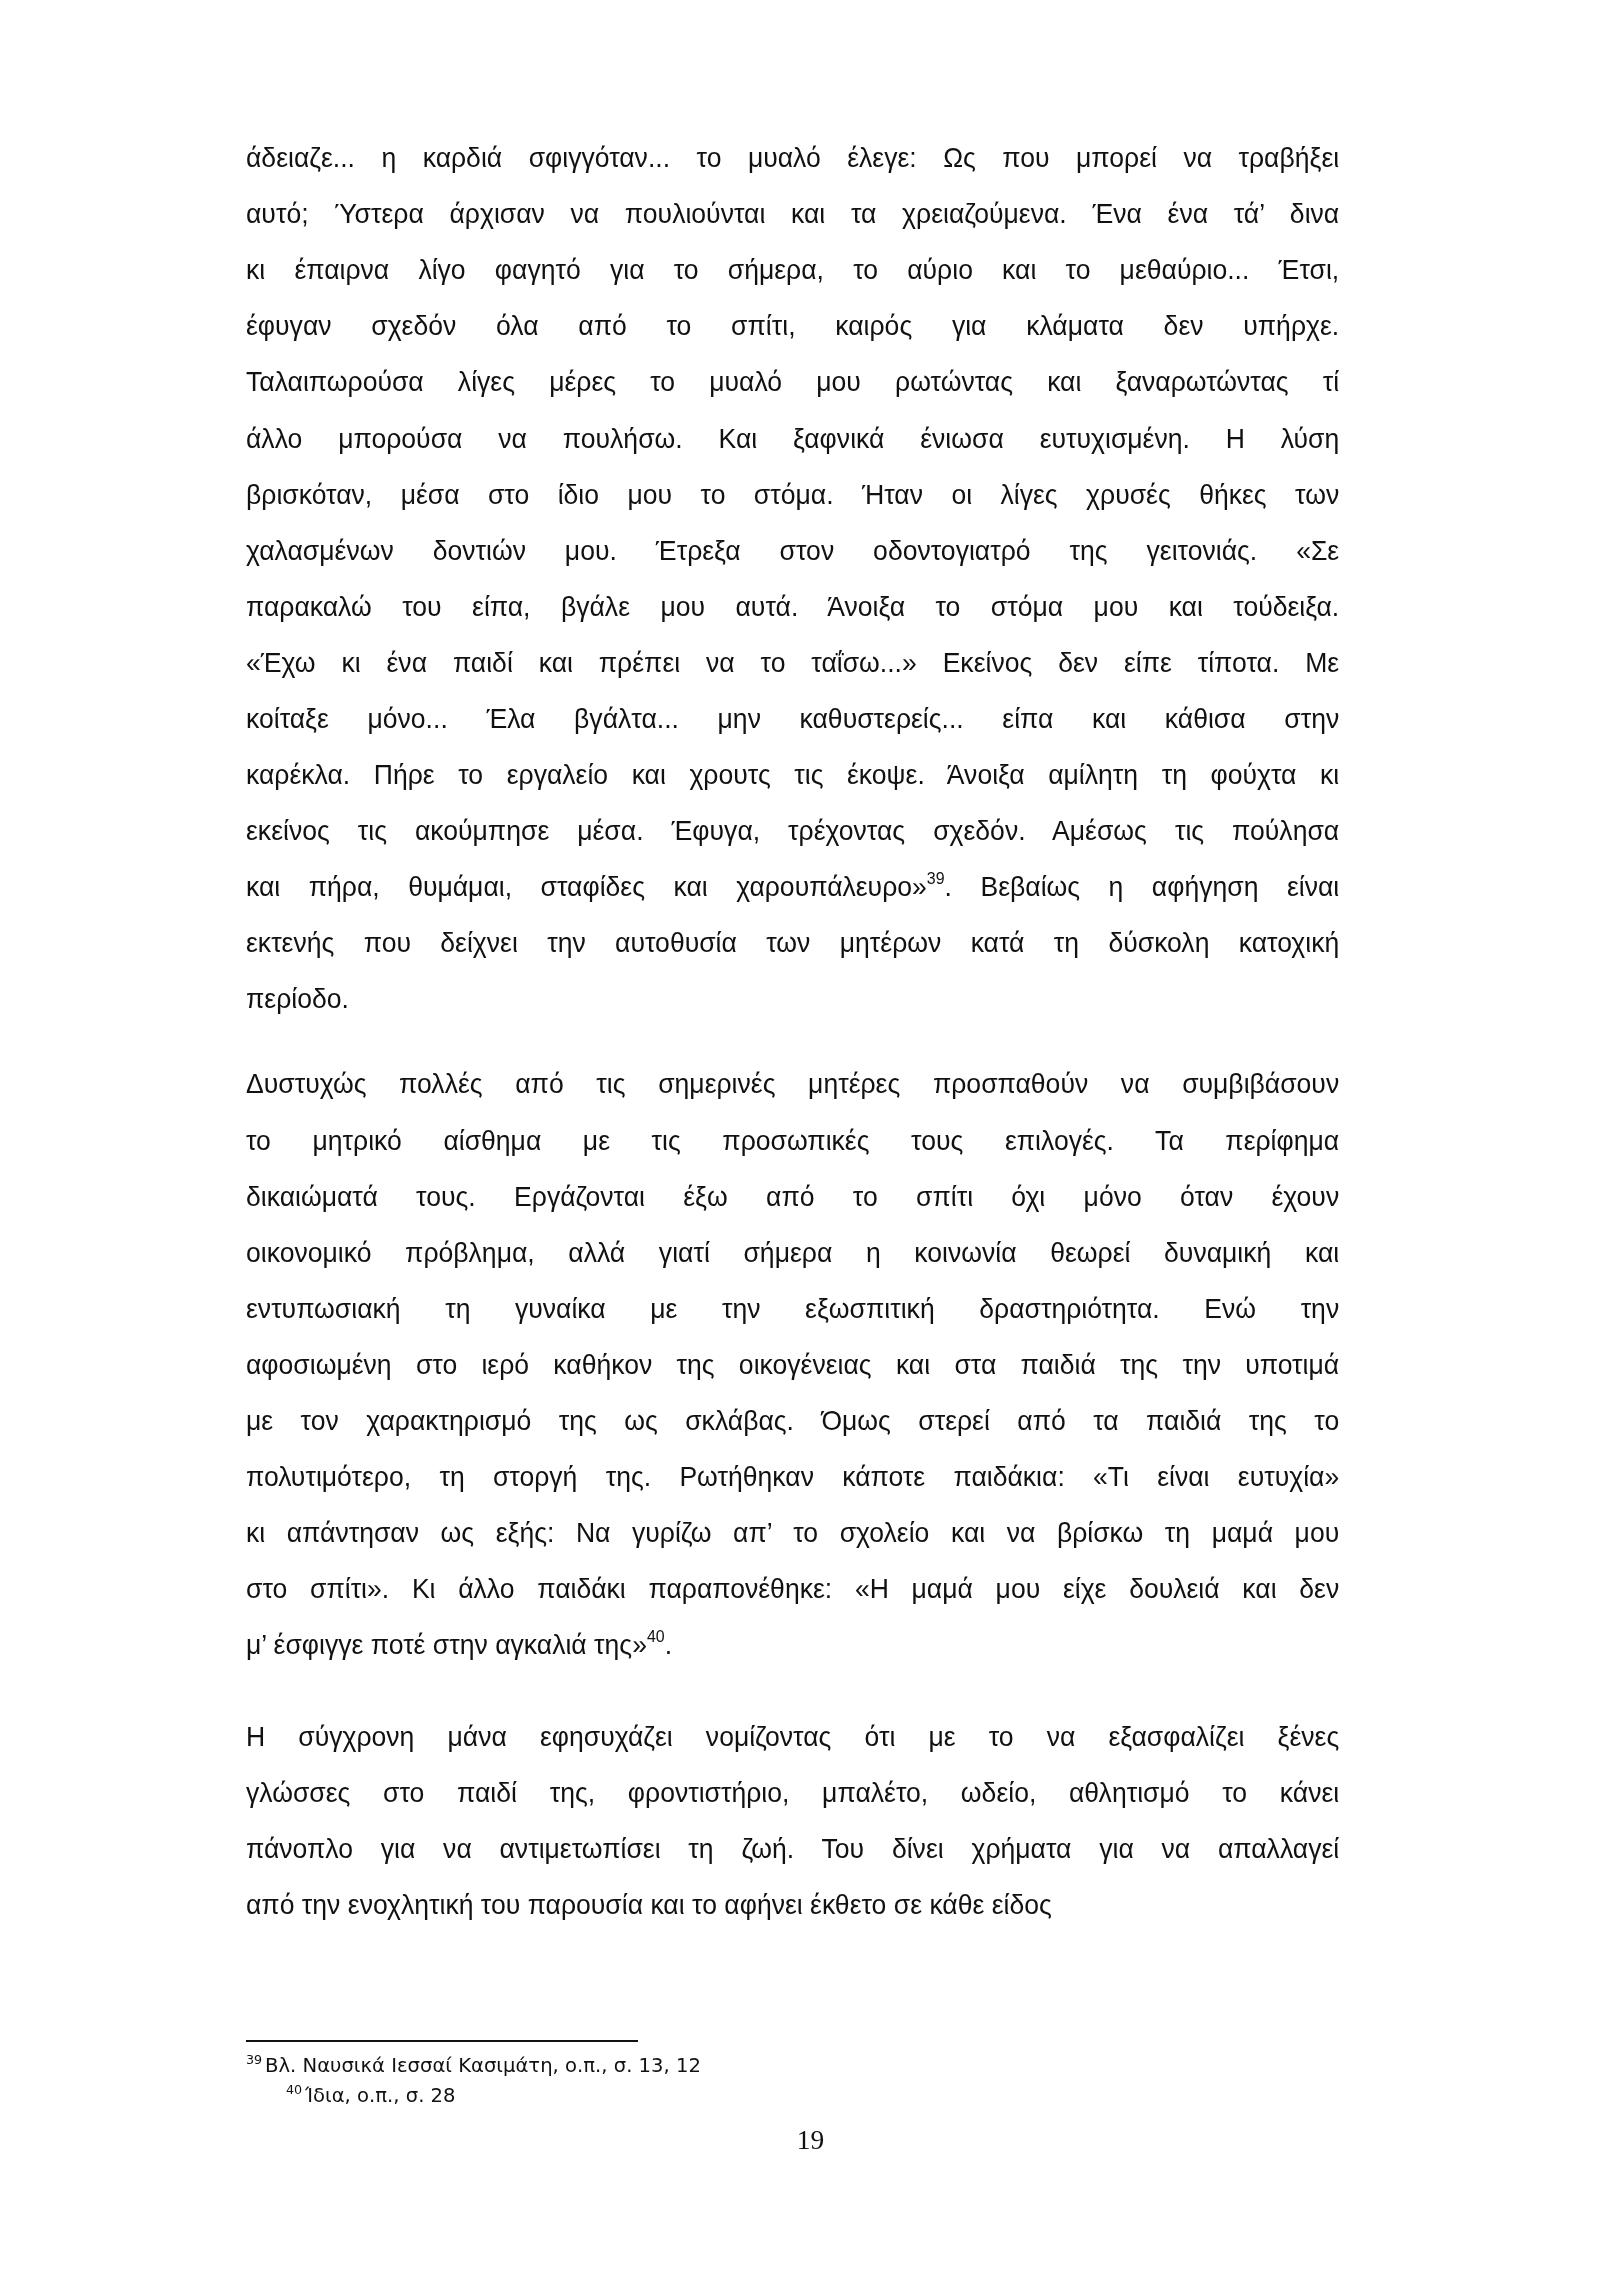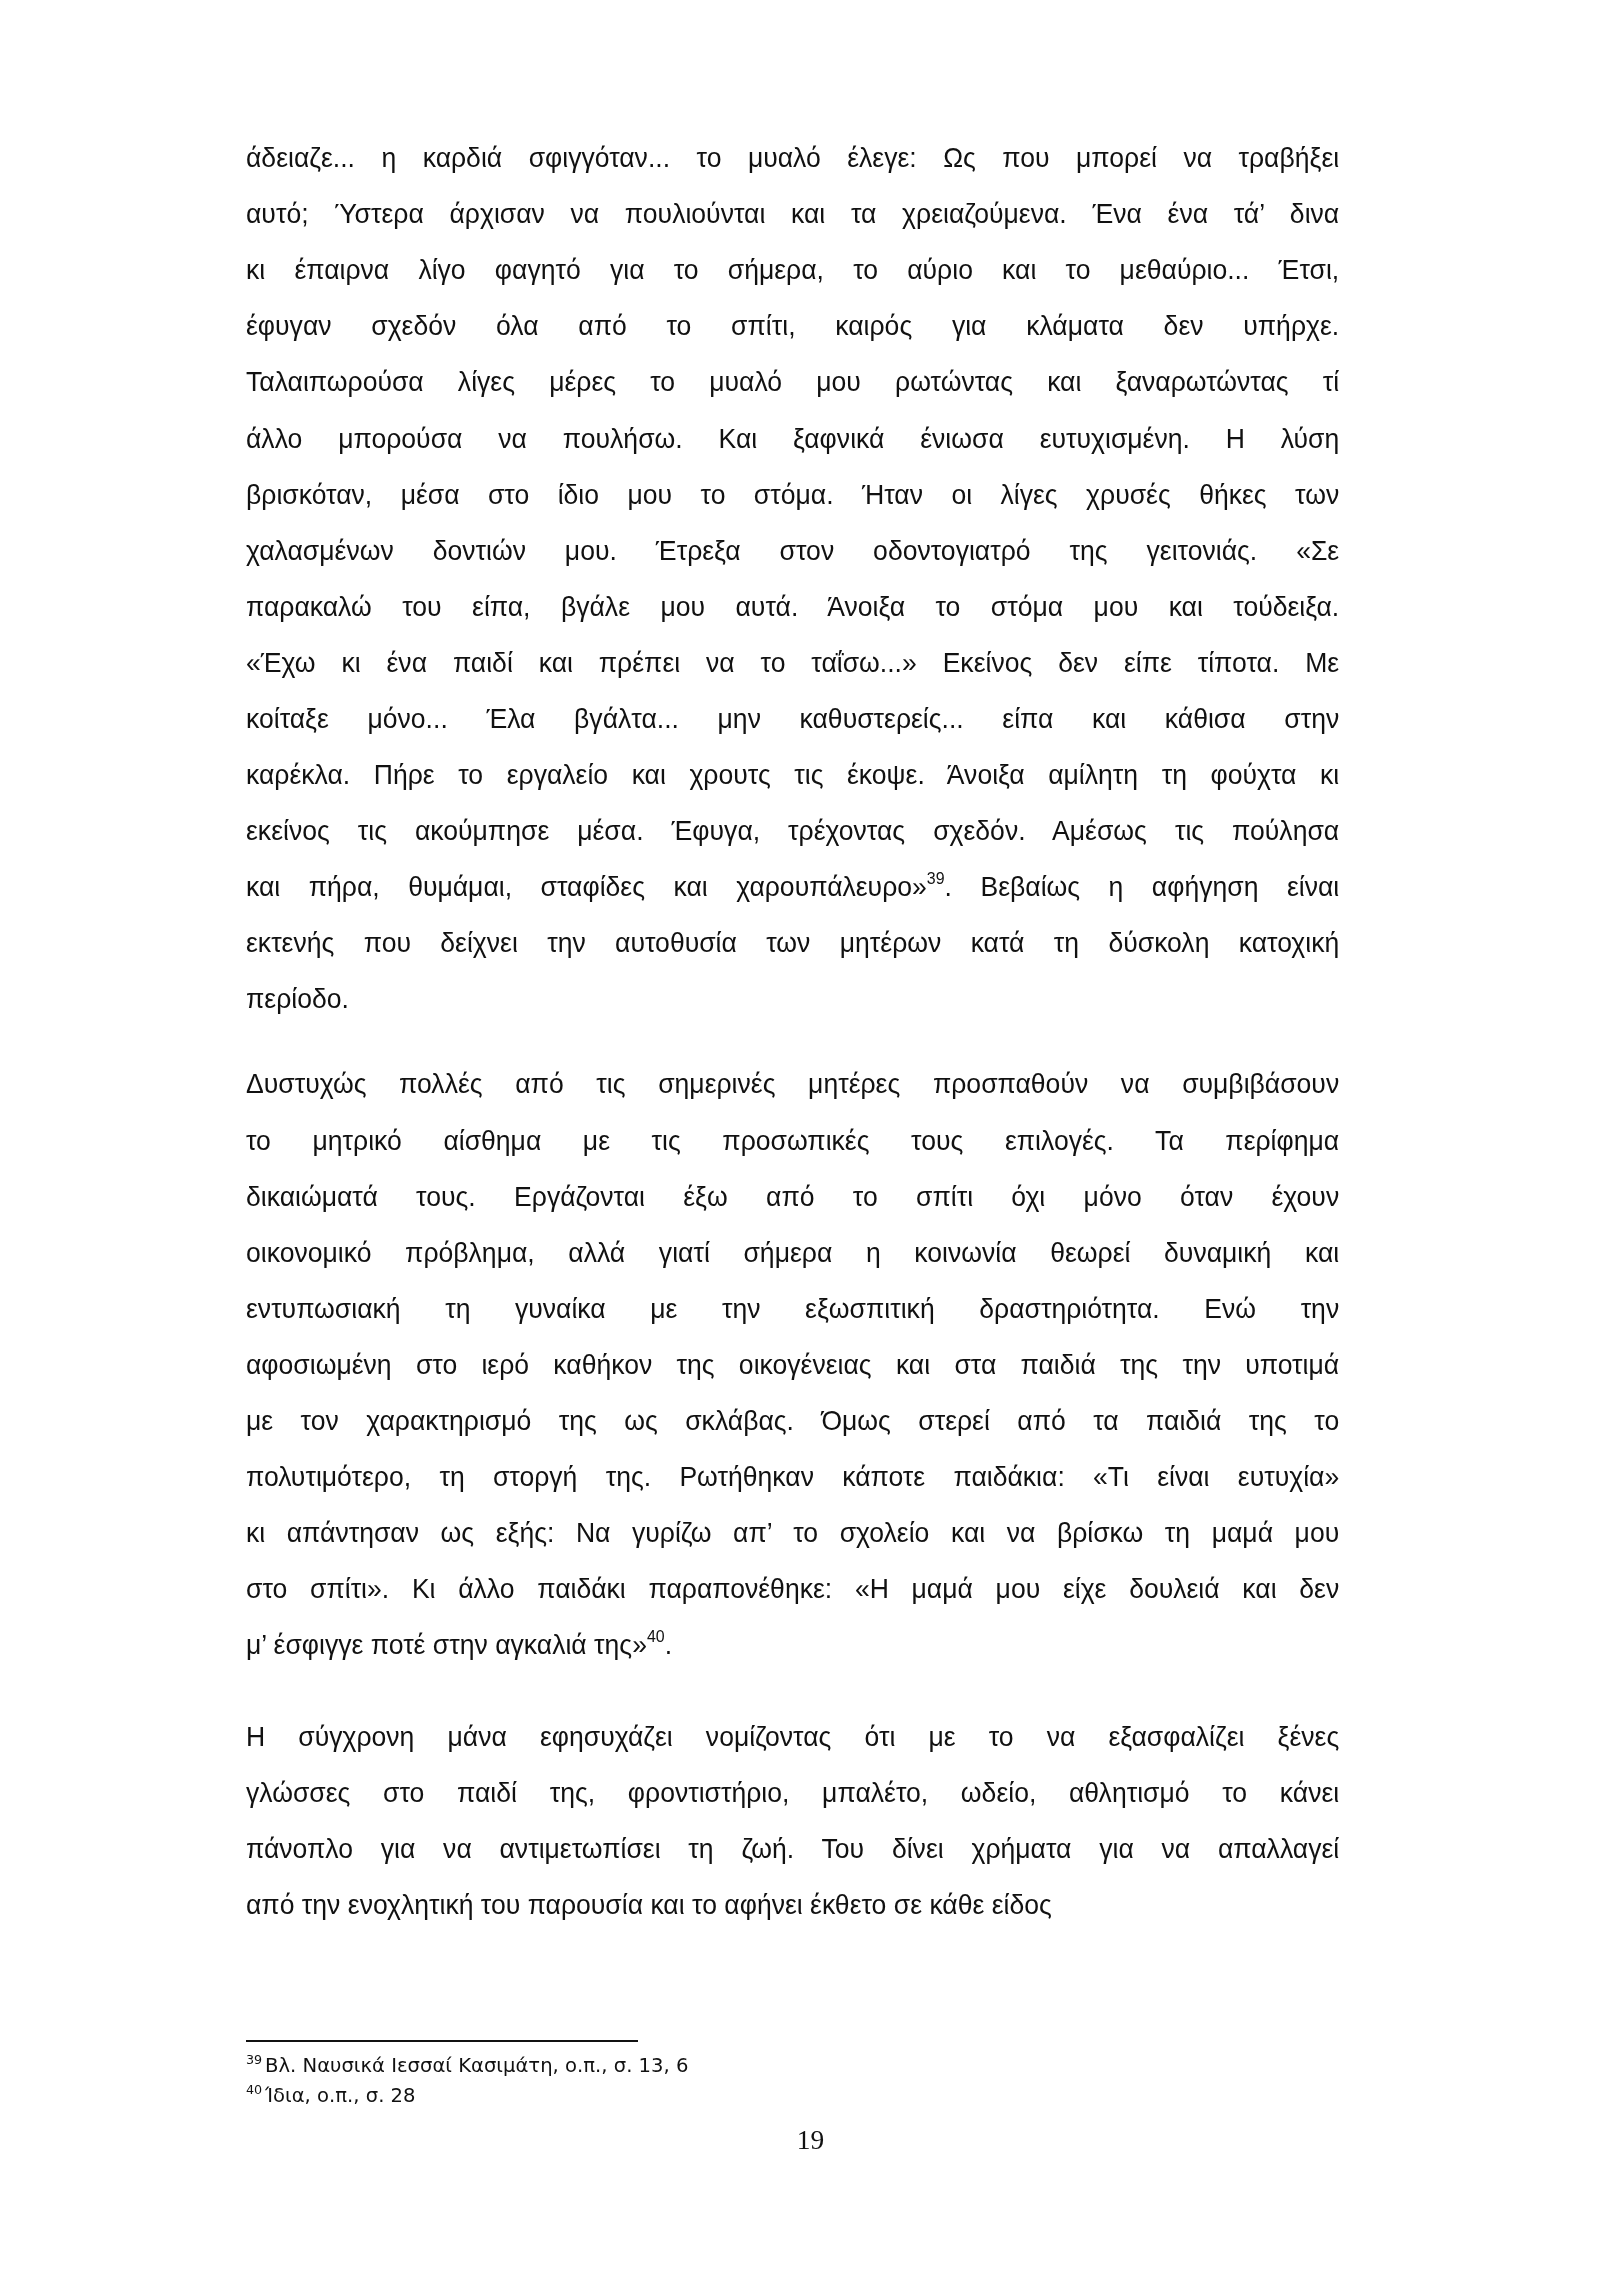--- a/index.html
+++ b/index.html
@@ -66,20 +66,20 @@
       </div>
       <div>
         <div class="line" style="top: 1717px;"><span>Η σύγχρονη μάνα εφησυχάζει νομίζοντας ότι με το να εξασφαλίζει ξένες</span></div>
         <div class="line" style="top: 1773px;"><span>γλώσσες στο παιδί της, φροντιστήριο, μπαλέτο, ωδείο, αθλητισμό το κάνει</span></div>
         <div class="line" style="top: 1829px;"><span>πάνοπλο για να αντιμετωπίσει τη ζωή. Του δίνει χρήματα για να απαλλαγεί</span></div>
         <div class="line last" style="top: 1885px;"><span>από την ενοχλητική του παρουσία και το αφήνει έκθετο σε κάθε είδος</span></div>
       </div>
     </div>
   <div class="fn-rule"></div>
   <div class="footnote" style="top:2052px;">
-    <span class="fn-num">39</span><span>Βλ. Ναυσικά Ιεσσαί Κασιμάτη, ο.π., σ. 13, 6</span>
+    <span class="fn-num">39</span><span>Βλ. Ναυσικά Ιεσσαί Κασιμάτη, ο.π., σ. 13, 12</span>
   </div>
-  <div class="footnote" style="top:2082px;">
+  <div class="footnote" style="top:2082px;margin-left:40px;">
     <span class="fn-num">40</span><span>Ίδια, ο.π., σ. 28</span>
   </div>
   <div class="page-number">19</div>
 </div>
 
 
 </body></html>

